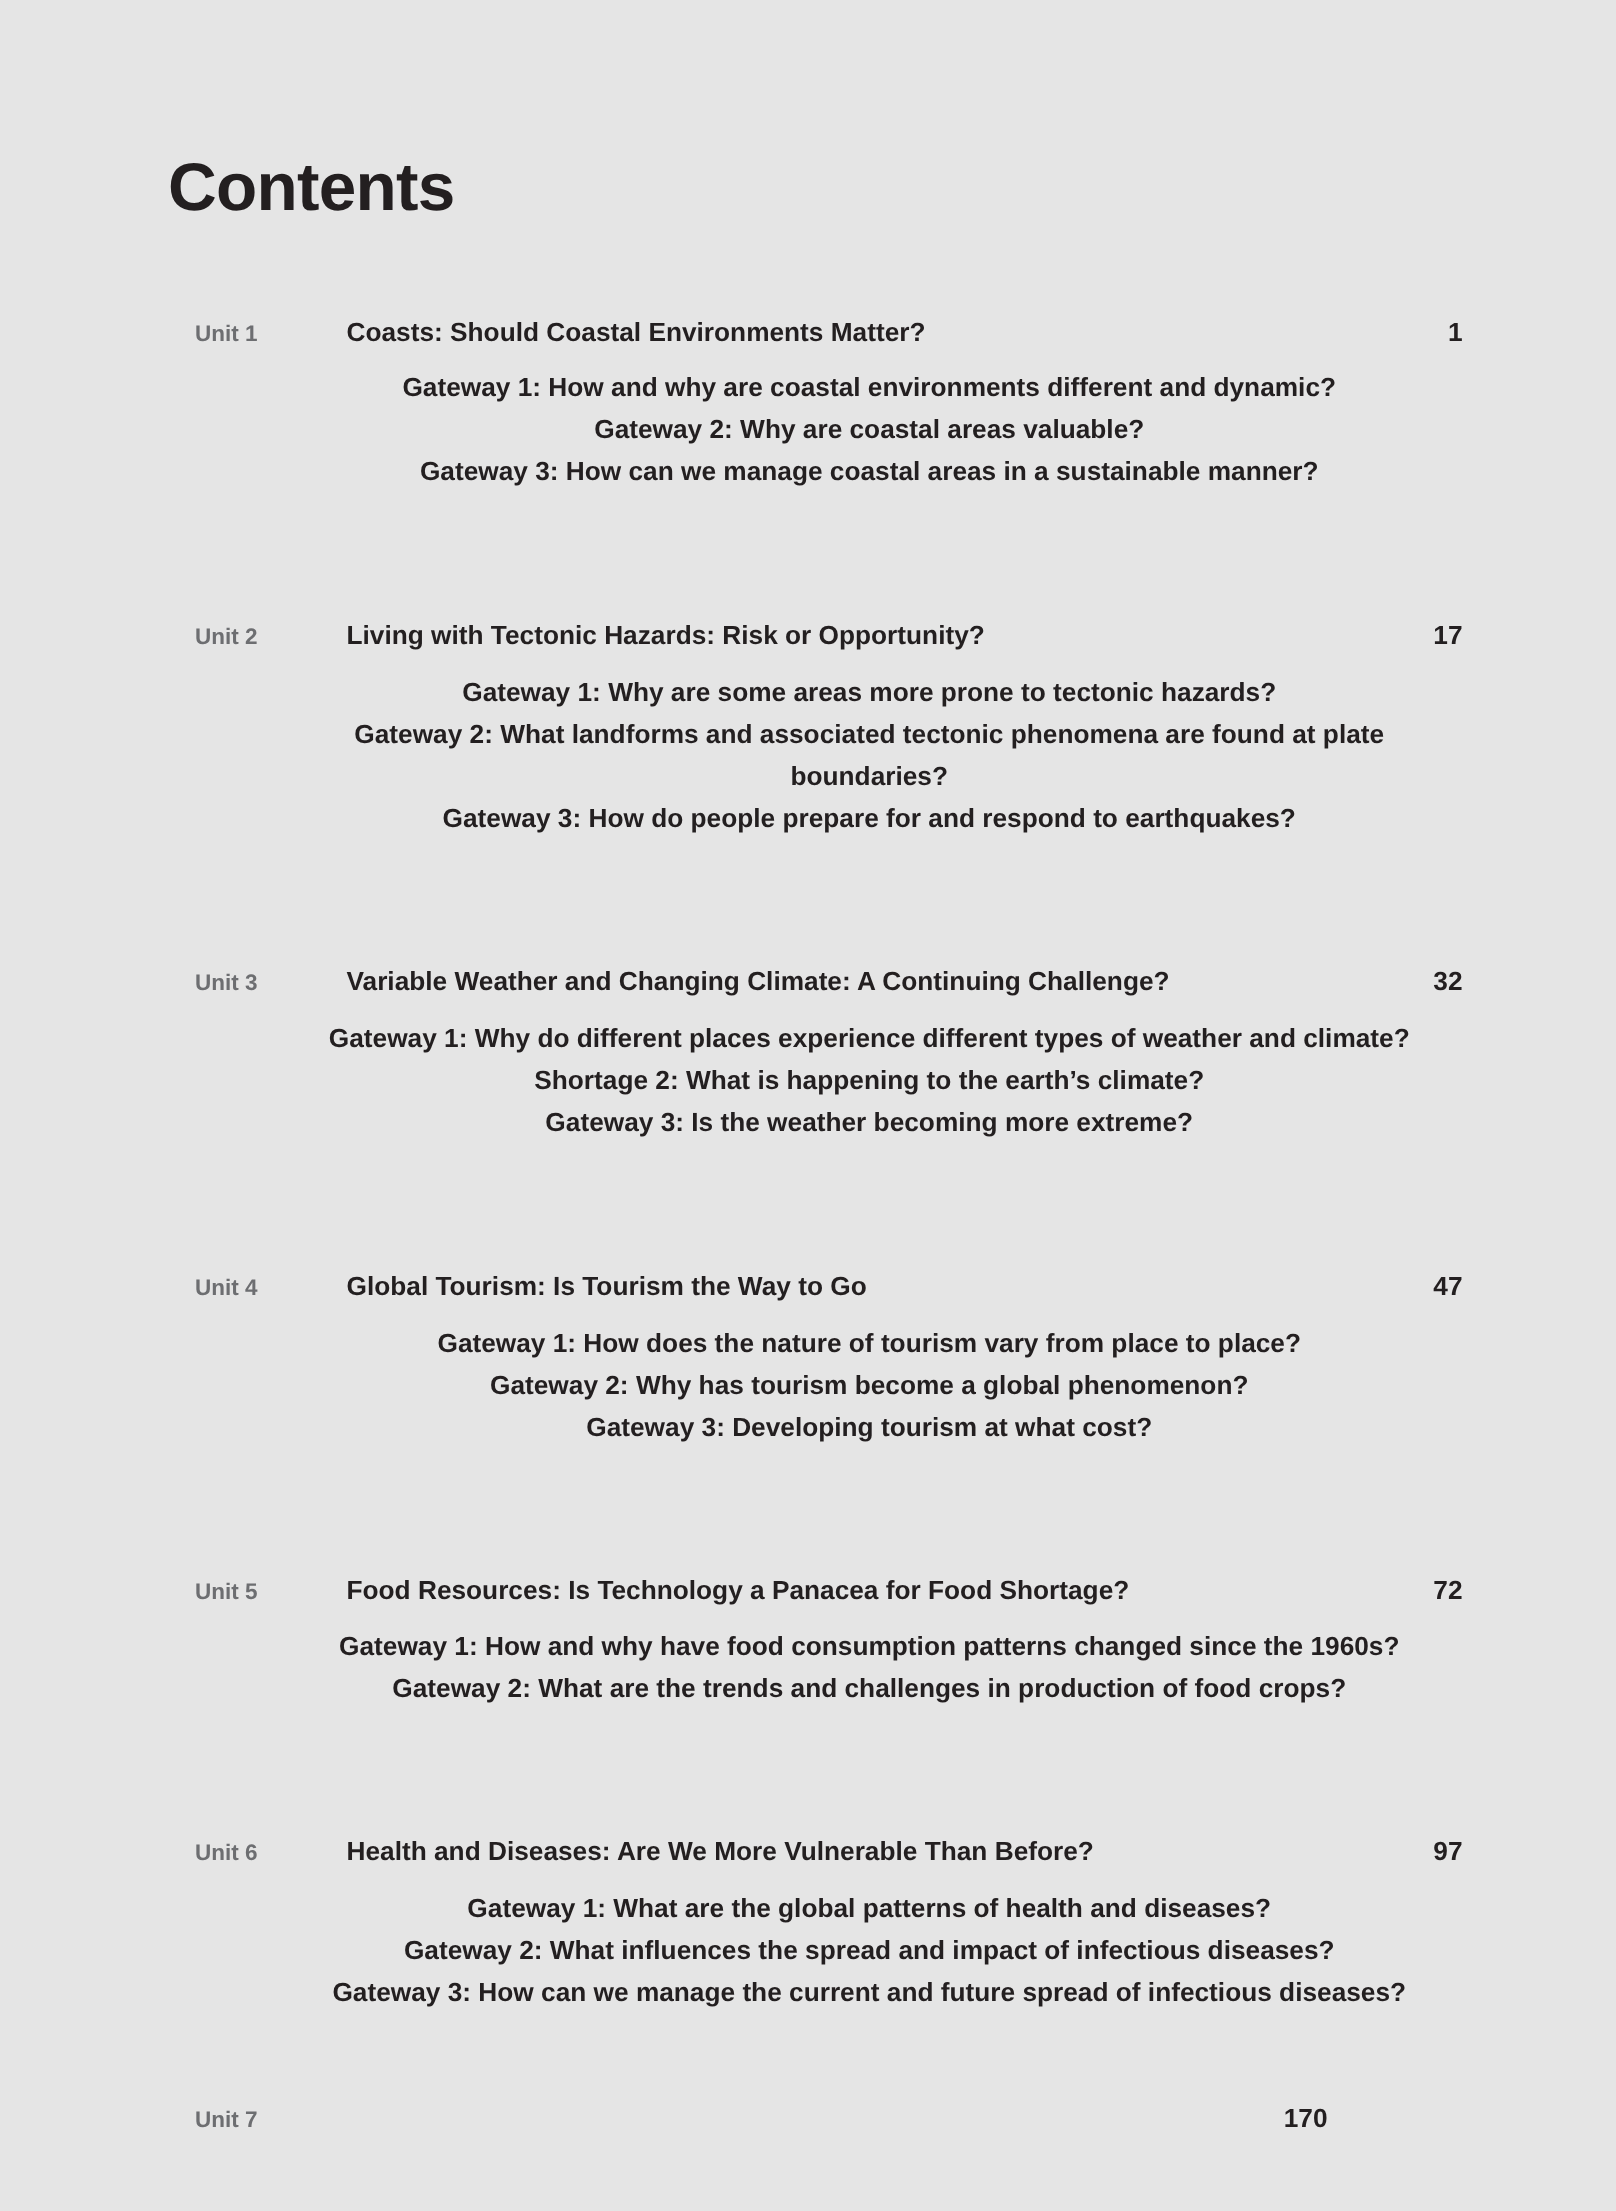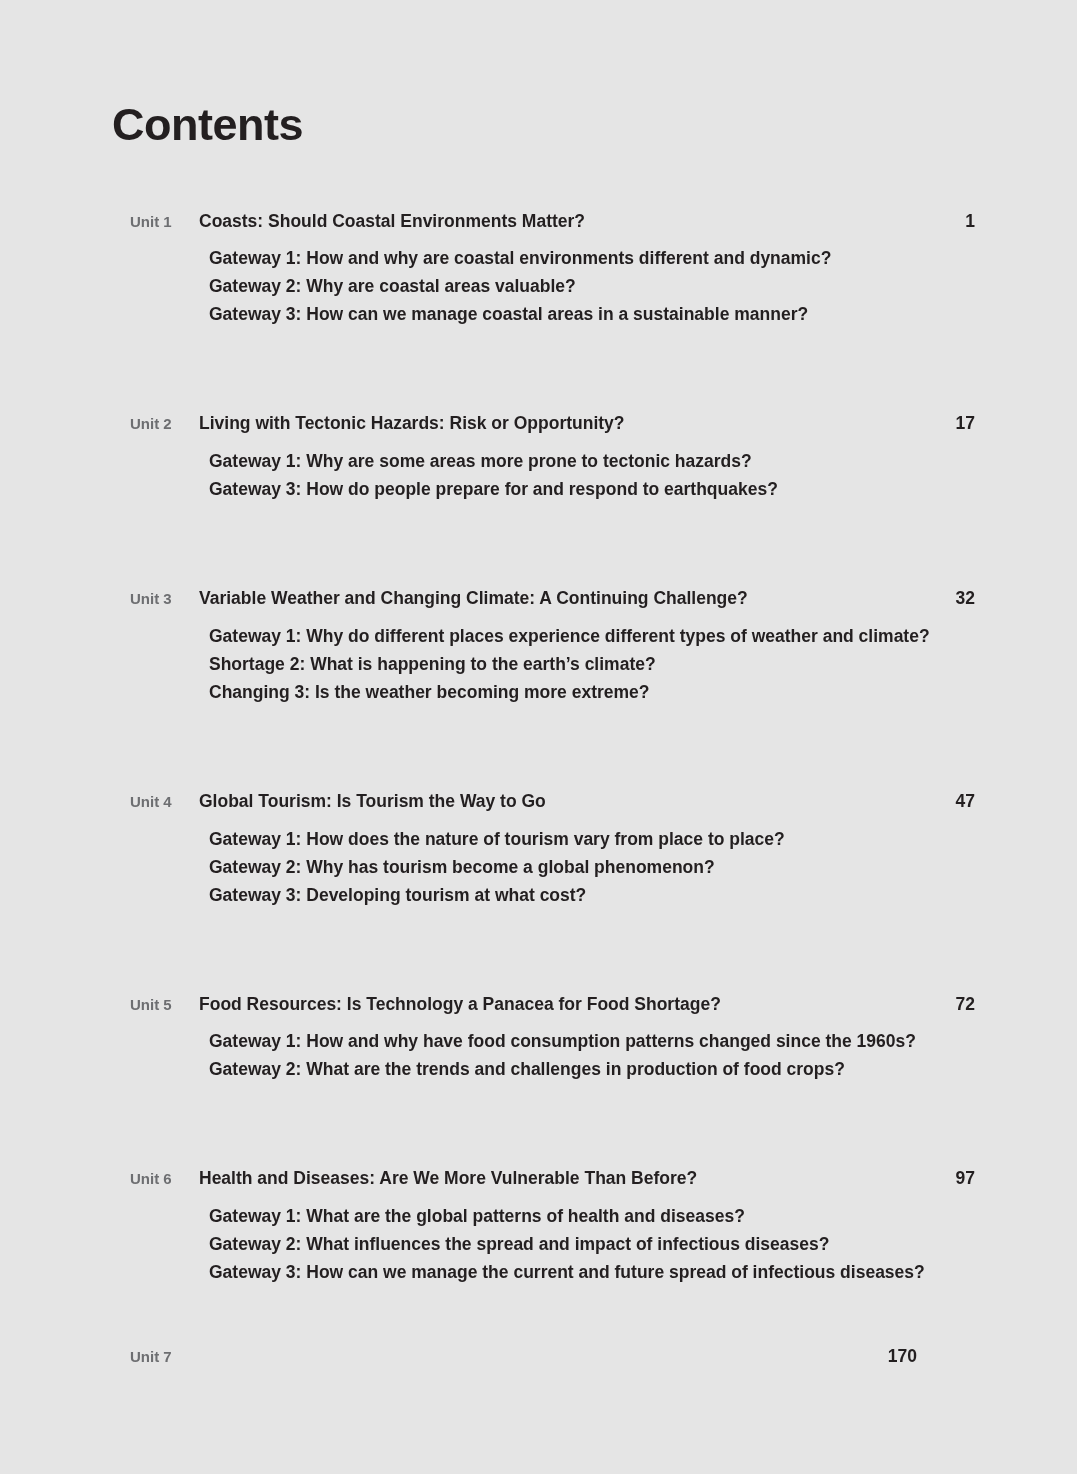--- a/index.html
+++ b/index.html
@@ -28,20 +28,21 @@
   .unit {
     margin-bottom: 60px;
   }
   .unit:last-child {
     margin-bottom: 0;
   }
   .unit-head {
     display: grid;
     grid-template-columns: 69px 1fr 58px;
     align-items: baseline;
+    gap: 32px;
   }
   .unit-label {
     font-size: 15px;
     font-weight: 700;
     color: #6d6e71;
     white-space: nowrap;
   }
   .unit-title {
     font-size: 17.5px;
     font-weight: 700;
@@ -51,20 +52,21 @@
   }
   .unit-page {
     font-size: 17.5px;
     font-weight: 700;
     color: #231f20;
     text-align: right;
   }
   .gateways {
     margin: 12px 0 0 79px;
     max-width: 741px;
+    text-align: center;
   }
   .gateway-line {
     margin: 0;
     font-size: 17.5px;
     font-weight: 700;
     color: #231f20;
     line-height: 1.6;
   }
 </style>
 </head>
@@ -88,34 +90,35 @@
   </section>
 
   <section class="unit">
     <div class="unit-head">
       <span class="unit-label">Unit 2</span>
       <span class="unit-title">Living with Tectonic Hazards: Risk or Opportunity?</span>
       <span class="unit-page">17</span>
     </div>
     <div class="gateways">
       <p class="gateway-line">Gateway 1: Why are some areas more prone to tectonic hazards?</p>
+      <p class="gateway-line">Gateway 2: What landforms and associated tectonic phenomena are found at plate boundaries?</p>
       <p class="gateway-line">Gateway 3: How do people prepare for and respond to earthquakes?</p>
     </div>
   </section>
 
   <section class="unit">
     <div class="unit-head">
       <span class="unit-label">Unit 3</span>
       <span class="unit-title">Variable Weather and Changing Climate: A Continuing Challenge?</span>
       <span class="unit-page">32</span>
     </div>
     <div class="gateways">
       <p class="gateway-line">Gateway 1: Why do different places experience different types of weather and climate?</p>
       <p class="gateway-line">Shortage 2: What is happening to the earth’s climate?</p>
-      <p class="gateway-line">Changing 3: Is the weather becoming more extreme?</p>
+      <p class="gateway-line">Gateway 3: Is the weather becoming more extreme?</p>
     </div>
   </section>
 
   <section class="unit">
     <div class="unit-head">
       <span class="unit-label">Unit 4</span>
       <span class="unit-title">Global Tourism: Is Tourism the Way to Go</span>
       <span class="unit-page">47</span>
     </div>
     <div class="gateways">

